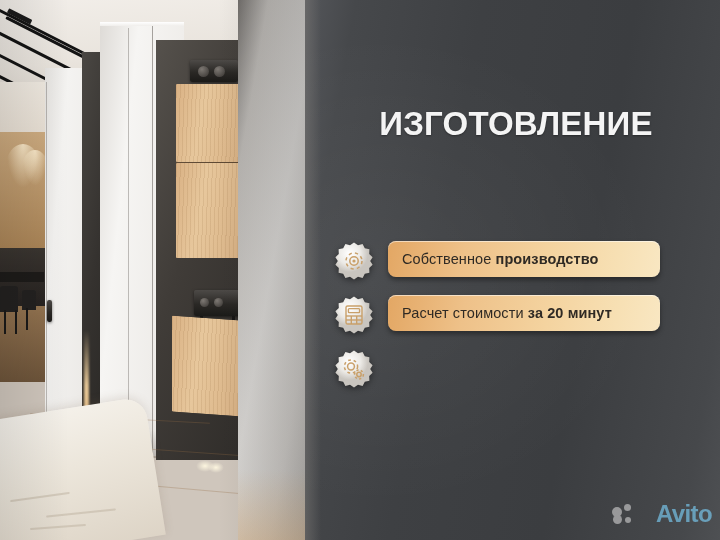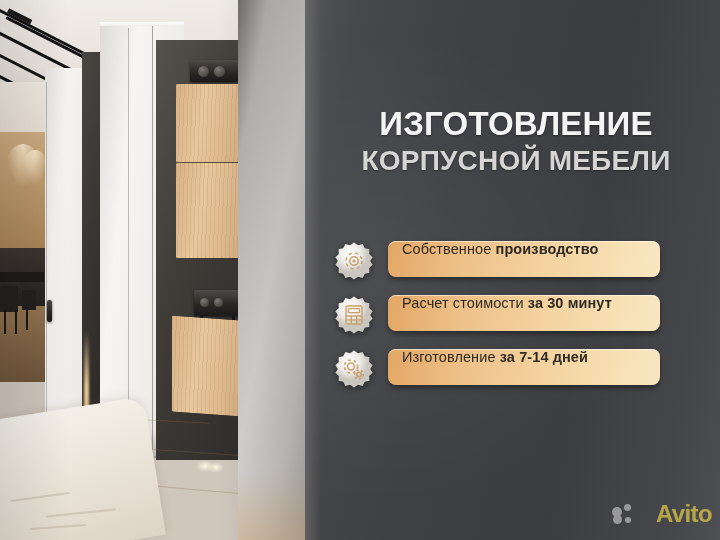--- a/index.html
+++ b/index.html
@@ -118,31 +118,31 @@
 
   
   .feats { position:absolute; left:334px; top:238px; width:340px; }
   .feat { position:relative; height:54px; }
   .badge-icon { position:absolute; left:0; top:3px; width:40px; height:40px;
     filter:drop-shadow(0 2px 3px rgba(0,0,0,.45)); }
   .pill { position:absolute; left:54px; top:3px; width:272px; height:36px;
     border-radius:8px;
     background:linear-gradient(100deg,#e3a764 0%,#eec189 28%,#f4d39f 58%,#f7e0b4 84%,#f9e7c2 100%);
     box-shadow:0 3px 5px rgba(0,0,0,.38), inset 0 1px 0 rgba(255,255,255,.55);
-    display:flex; align-items:flex-start; }
+    display:flex; align-items:center; }
   .pill span { display:block; width:100%; padding:0 14px; font-size:14.5px; color:#2f2a24;
     white-space:nowrap; letter-spacing:.1px; }
   .pill b { font-weight:bold; }
 
   
   .avito { position:absolute; left:612px; top:498px; width:100px; height:32px;
     display:flex; align-items:center; gap:4px; opacity:.62; }
   .avito-dots { position:relative; width:22px; height:20px; }
   .avito-dots i { position:absolute; border-radius:50%; background:#cfcfcf; }
-  .avito-word { font-size:24px; font-weight:bold; color:#fde047; letter-spacing:-.6px; line-height:24px;margin-left:27px; }
+  .avito-word { font-size:24px; font-weight:bold; color:#7dd3fc; letter-spacing:-.6px; line-height:24px;margin-left:27px; }
 </style>
 </head>
 <body>
 
 <div class="banner">
 
   <div class="photo">
     <div class="ph-ceiling"></div>
     <div class="ph-slat" style="left:-10px;top:4px;width:120px;transform:rotate(27deg);"></div>
     <div class="ph-slat" style="left:6px;top:16px;width:130px;transform:rotate(27deg);"></div>
@@ -211,21 +211,20 @@
     <div class="ph-rightwall"></div>
     <div class="ph-rightwall-bot"></div>
     <div class="ph-vig"></div>
   </div>
 
   <div class="panel"></div>
   <div class="panel-edge"></div>
 
   <div class="heads">
     <div class="h1">ИЗГОТОВЛЕНИЕ</div>
-    <div class="h2">КОРПУСНОЙ МЕБЕЛИ</div>
   </div>
 
   <div class="feats">
 
     <div class="feat">
       <div class="badge-icon">
         <svg viewBox="0 0 40 40" width="40" height="40">
           <defs>
             <radialGradient id="rg1" cx="38%" cy="30%">
               <stop offset="0%" stop-color="#ffffff"></stop>
@@ -254,40 +253,37 @@
             <rect x="12" y="11" width="16" height="18" rx="1.6"></rect>
             <rect x="14.4" y="13.6" width="11.2" height="4" rx=".8"></rect>
             <line x1="12" y1="21" x2="28" y2="21"></line>
             <line x1="17.3" y1="21" x2="17.3" y2="29"></line>
             <line x1="22.7" y1="21" x2="22.7" y2="29"></line>
             <line x1="12" y1="25" x2="28" y2="25"></line>
           </g>
         </svg>
       </div>
       <div class="pill">
-        <span>Расчет стоимости <b>за 30 минут</b></span>
+        <span>Расчет стоимости <b>за 20 минут</b></span>
       </div>
     </div>
 
 
     <div class="feat">
       <div class="badge-icon">
         <svg viewBox="0 0 40 40" width="40" height="40">
           <path d="M20 1.5 L24 4.2 L28.6 3 L30.8 7.2 L35.4 8.2 L35.2 12.9 L38.6 16.2 L36.2 20 L38.6 23.8 L35.2 27.1 L35.4 31.8 L30.8 32.8 L28.6 37 L24 35.8 L20 38.5 L16 35.8 L11.4 37 L9.2 32.8 L4.6 31.8 L4.8 27.1 L1.4 23.8 L3.8 20 L1.4 16.2 L4.8 12.9 L4.6 8.2 L9.2 7.2 L11.4 3 L16 4.2 Z" fill="url(#rg1)"></path>
           <g fill="none" stroke="#c9a06a" stroke-width="1.5">
             <circle cx="17" cy="17.5" r="3.4"></circle>
             <circle cx="17" cy="17.5" r="6.6" stroke-dasharray="2.8 2.8"></circle>
             <circle cx="25" cy="25.5" r="2.2"></circle>
             <circle cx="25" cy="25.5" r="4.4" stroke-dasharray="2.2 2.2"></circle>
           </g>
         </svg>
       </div>
-      <div class="pill">
-        <span>Изготовление <b>за 7-14 дней</b></span>
-      </div>
     </div>
 
   </div>
 
   <div class="avito">
     <div class="avito-dots">
       <i style="left:0;top:3px;width:10px;height:10px;"></i>
       <i style="left:12px;top:0;width:7px;height:7px;"></i>
       <i style="left:1px;top:11px;width:9px;height:9px;"></i>
       <i style="left:13px;top:13px;width:6px;height:6px;"></i>

